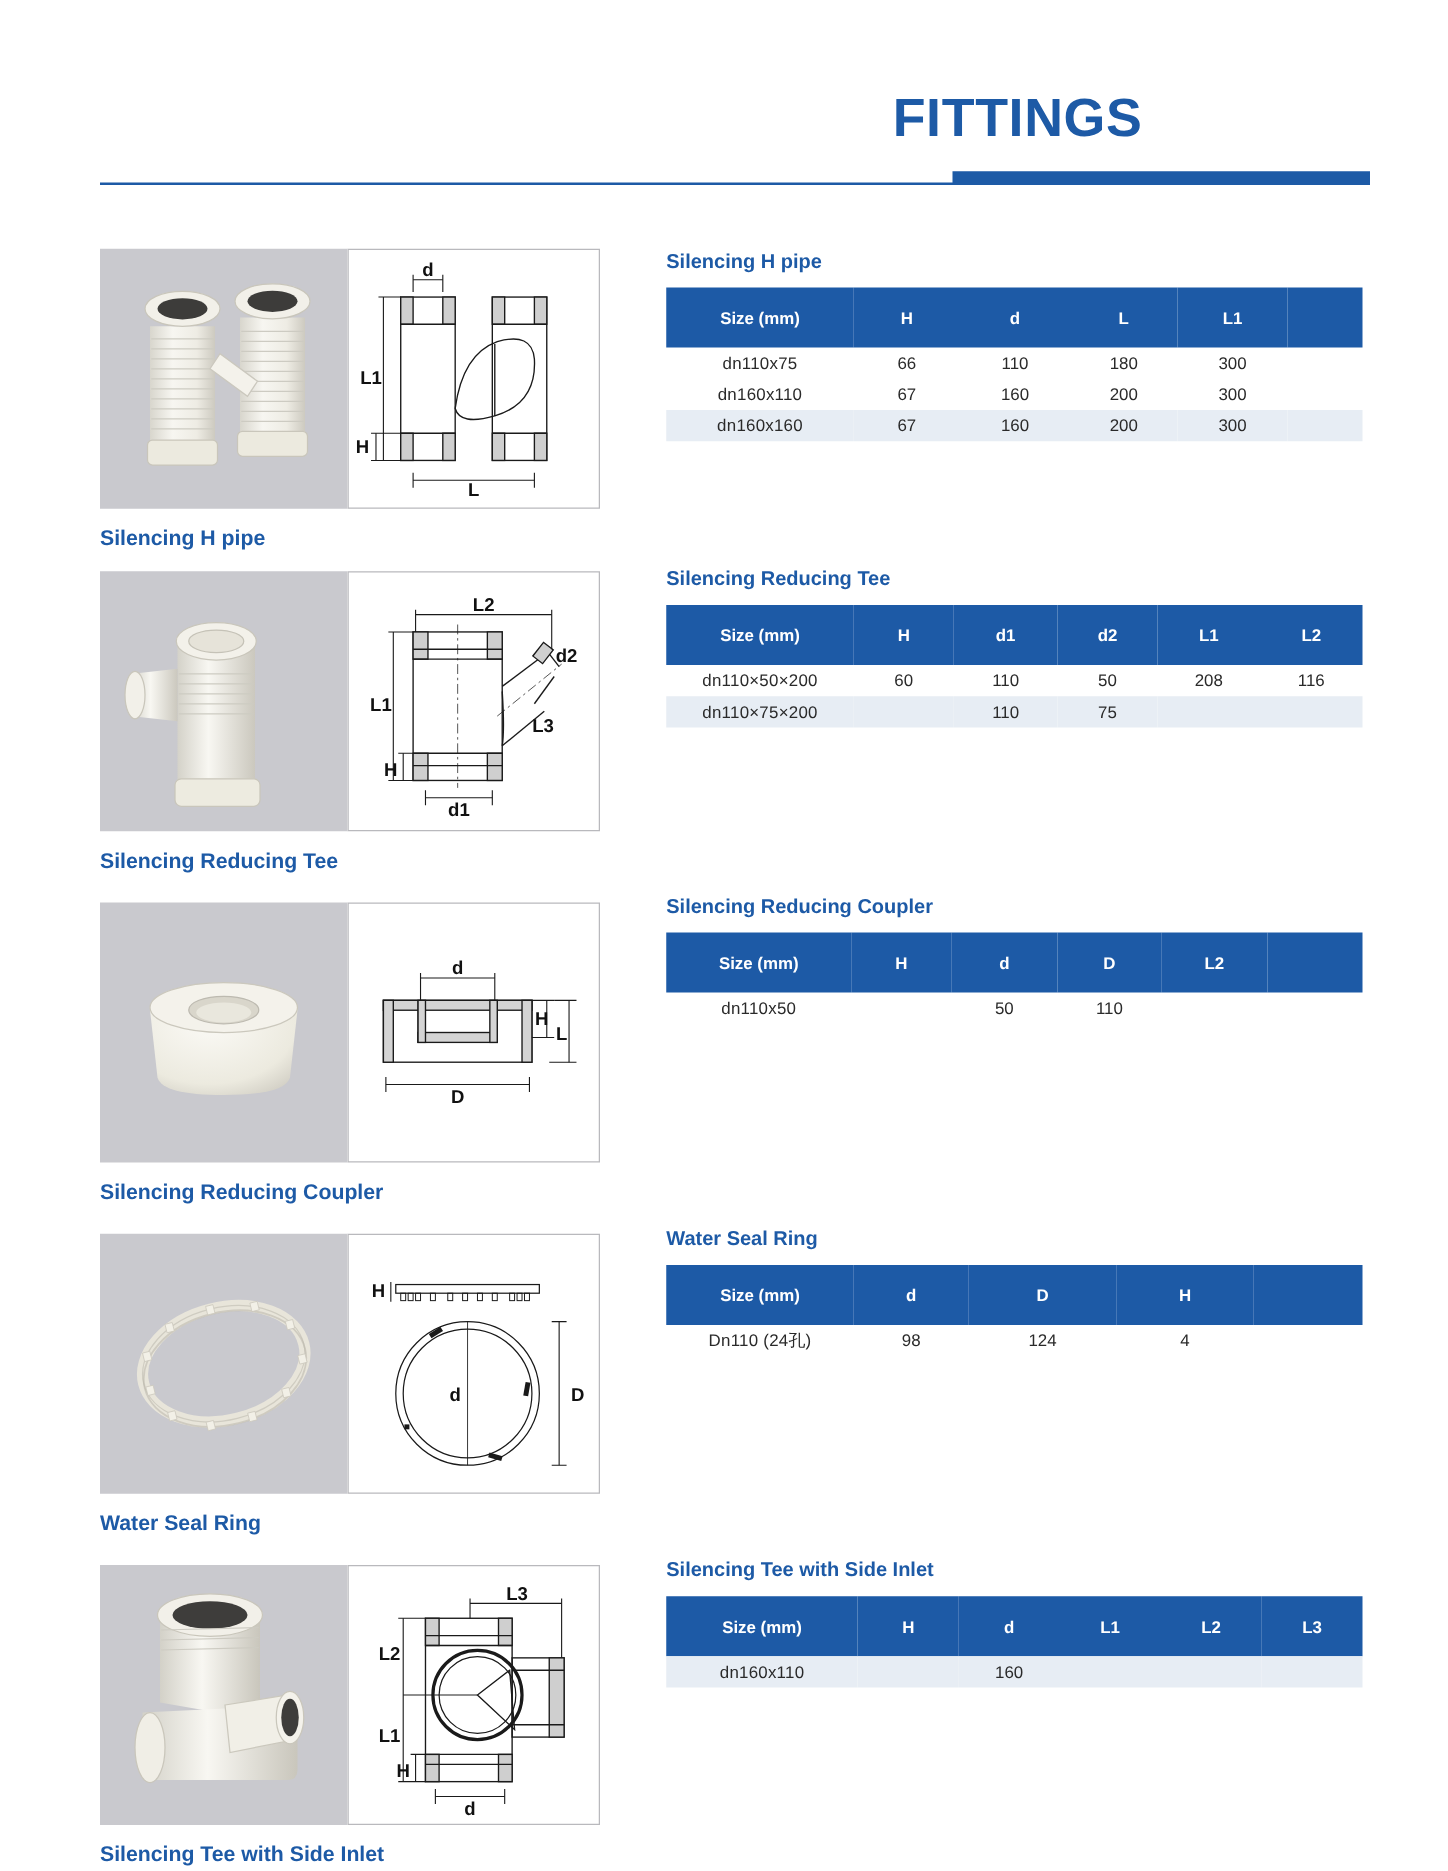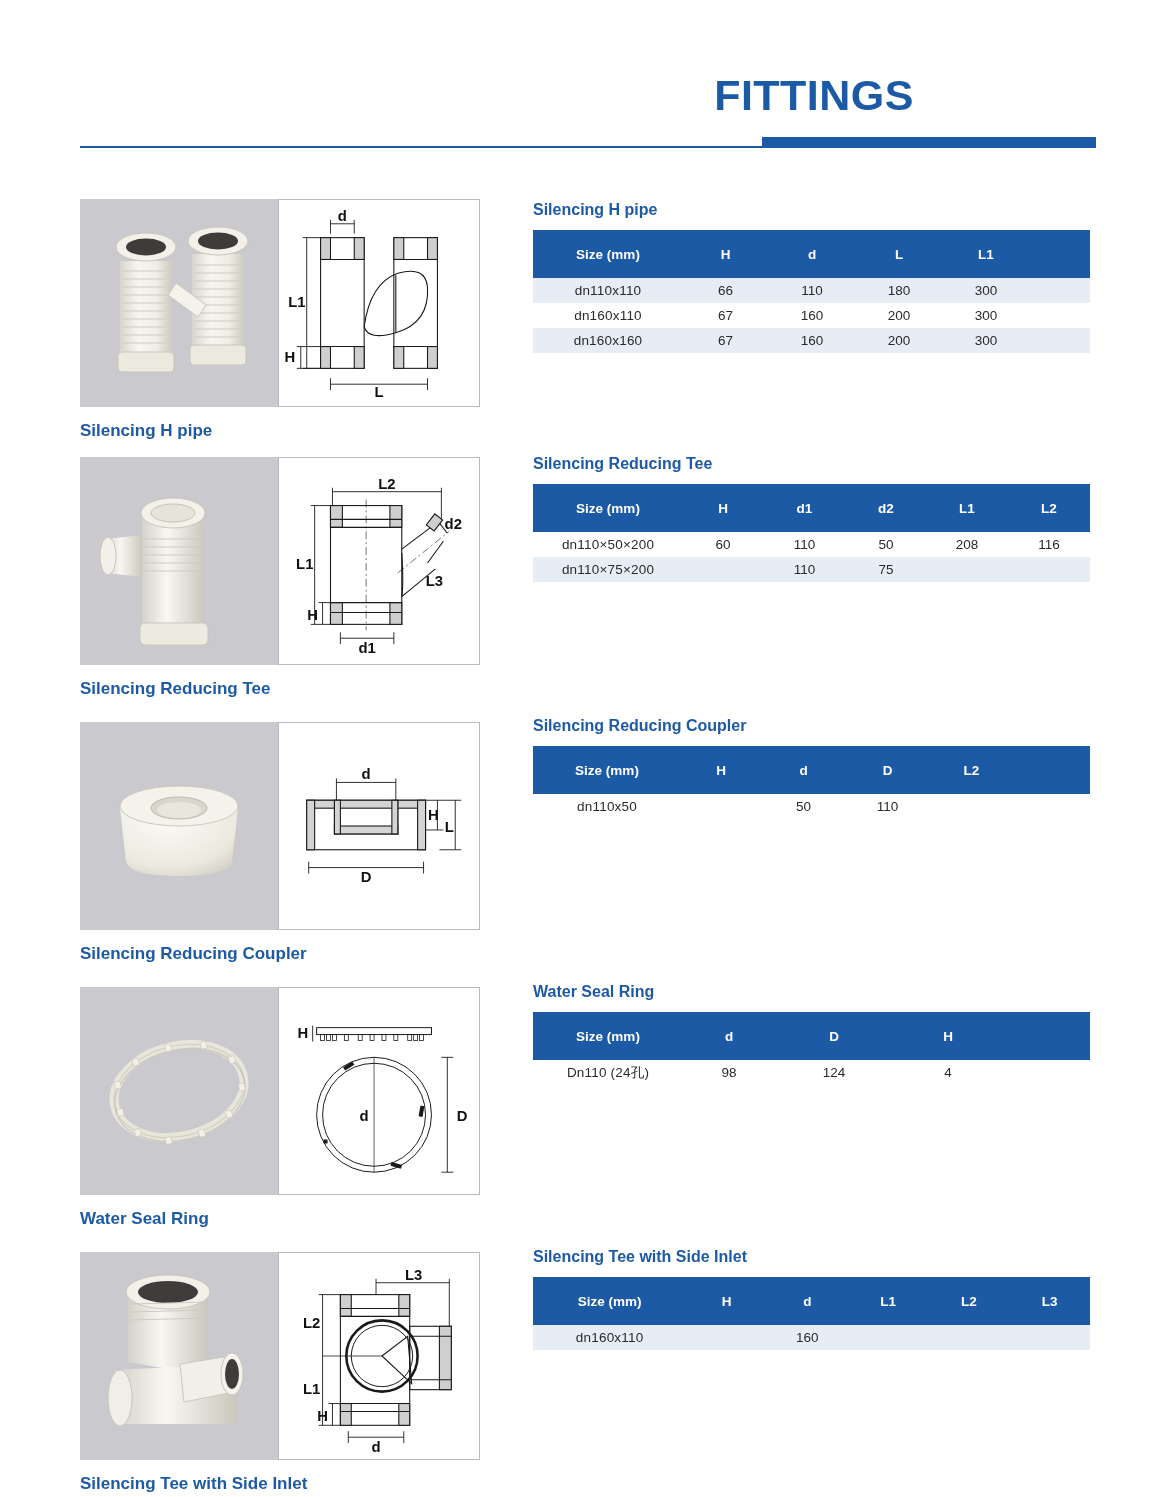--- a/index.html
+++ b/index.html
@@ -538,22 +538,22 @@
       <tr>
         <th style="width:150px">Size (mm)</th>
         <th style="width:85px">H</th>
         <th style="width:88px">d</th>
         <th style="width:86px">L</th>
         <th style="width:88px">L1</th>
         <th></th>
       </tr>
     </thead>
     <tbody>
-      <tr class="alt">
-        <td>dn110x110</td>
+      <tr>
+        <td>dn110x75</td>
         <td>66</td>
         <td>110</td>
         <td>180</td>
         <td>300</td>
         <td></td>
       </tr>
       <tr>
         <td>dn160x110</td>
         <td>67</td>
         <td>160</td>

